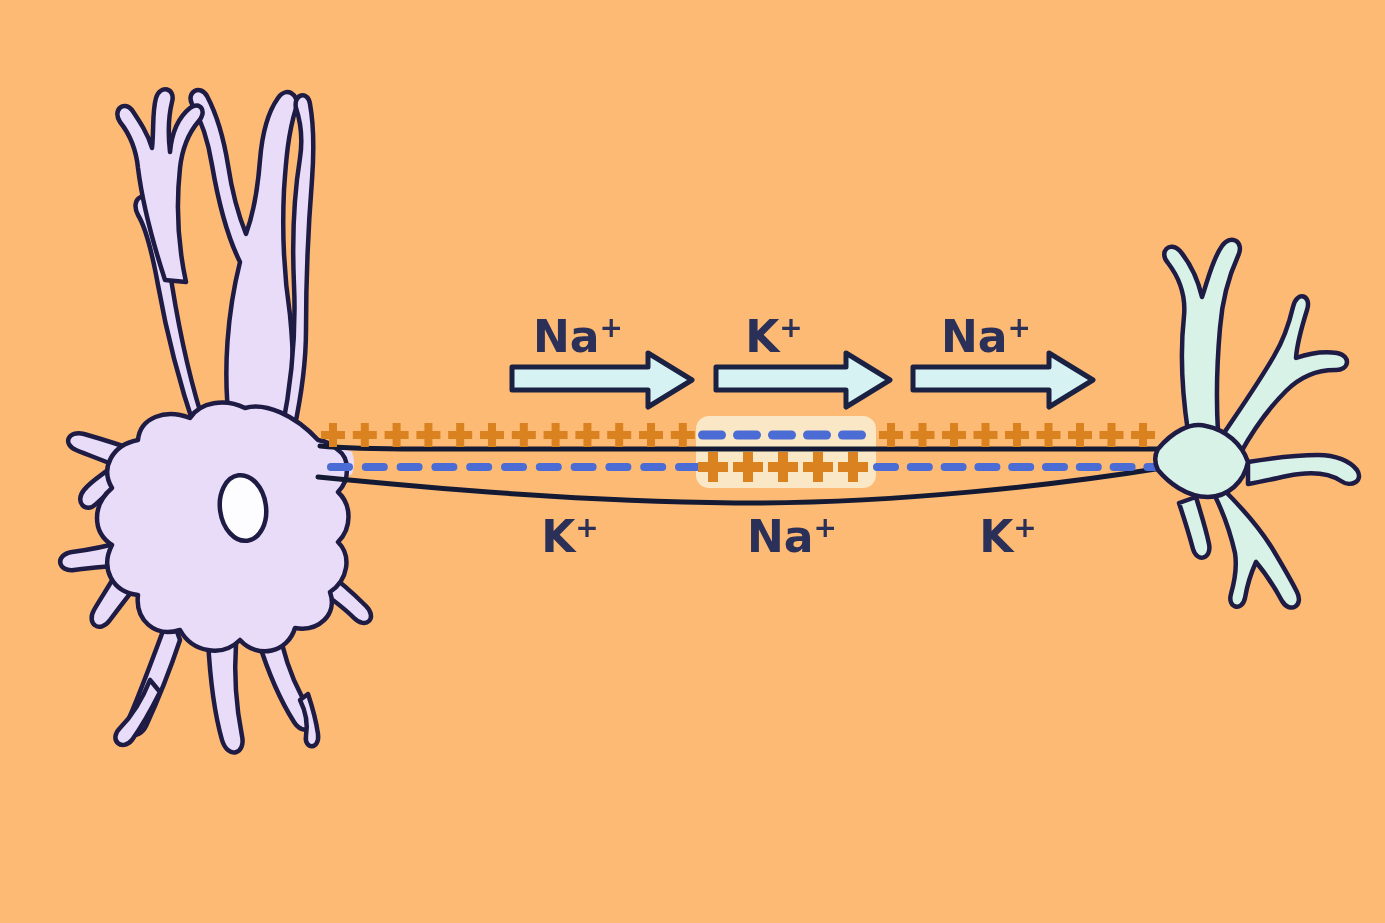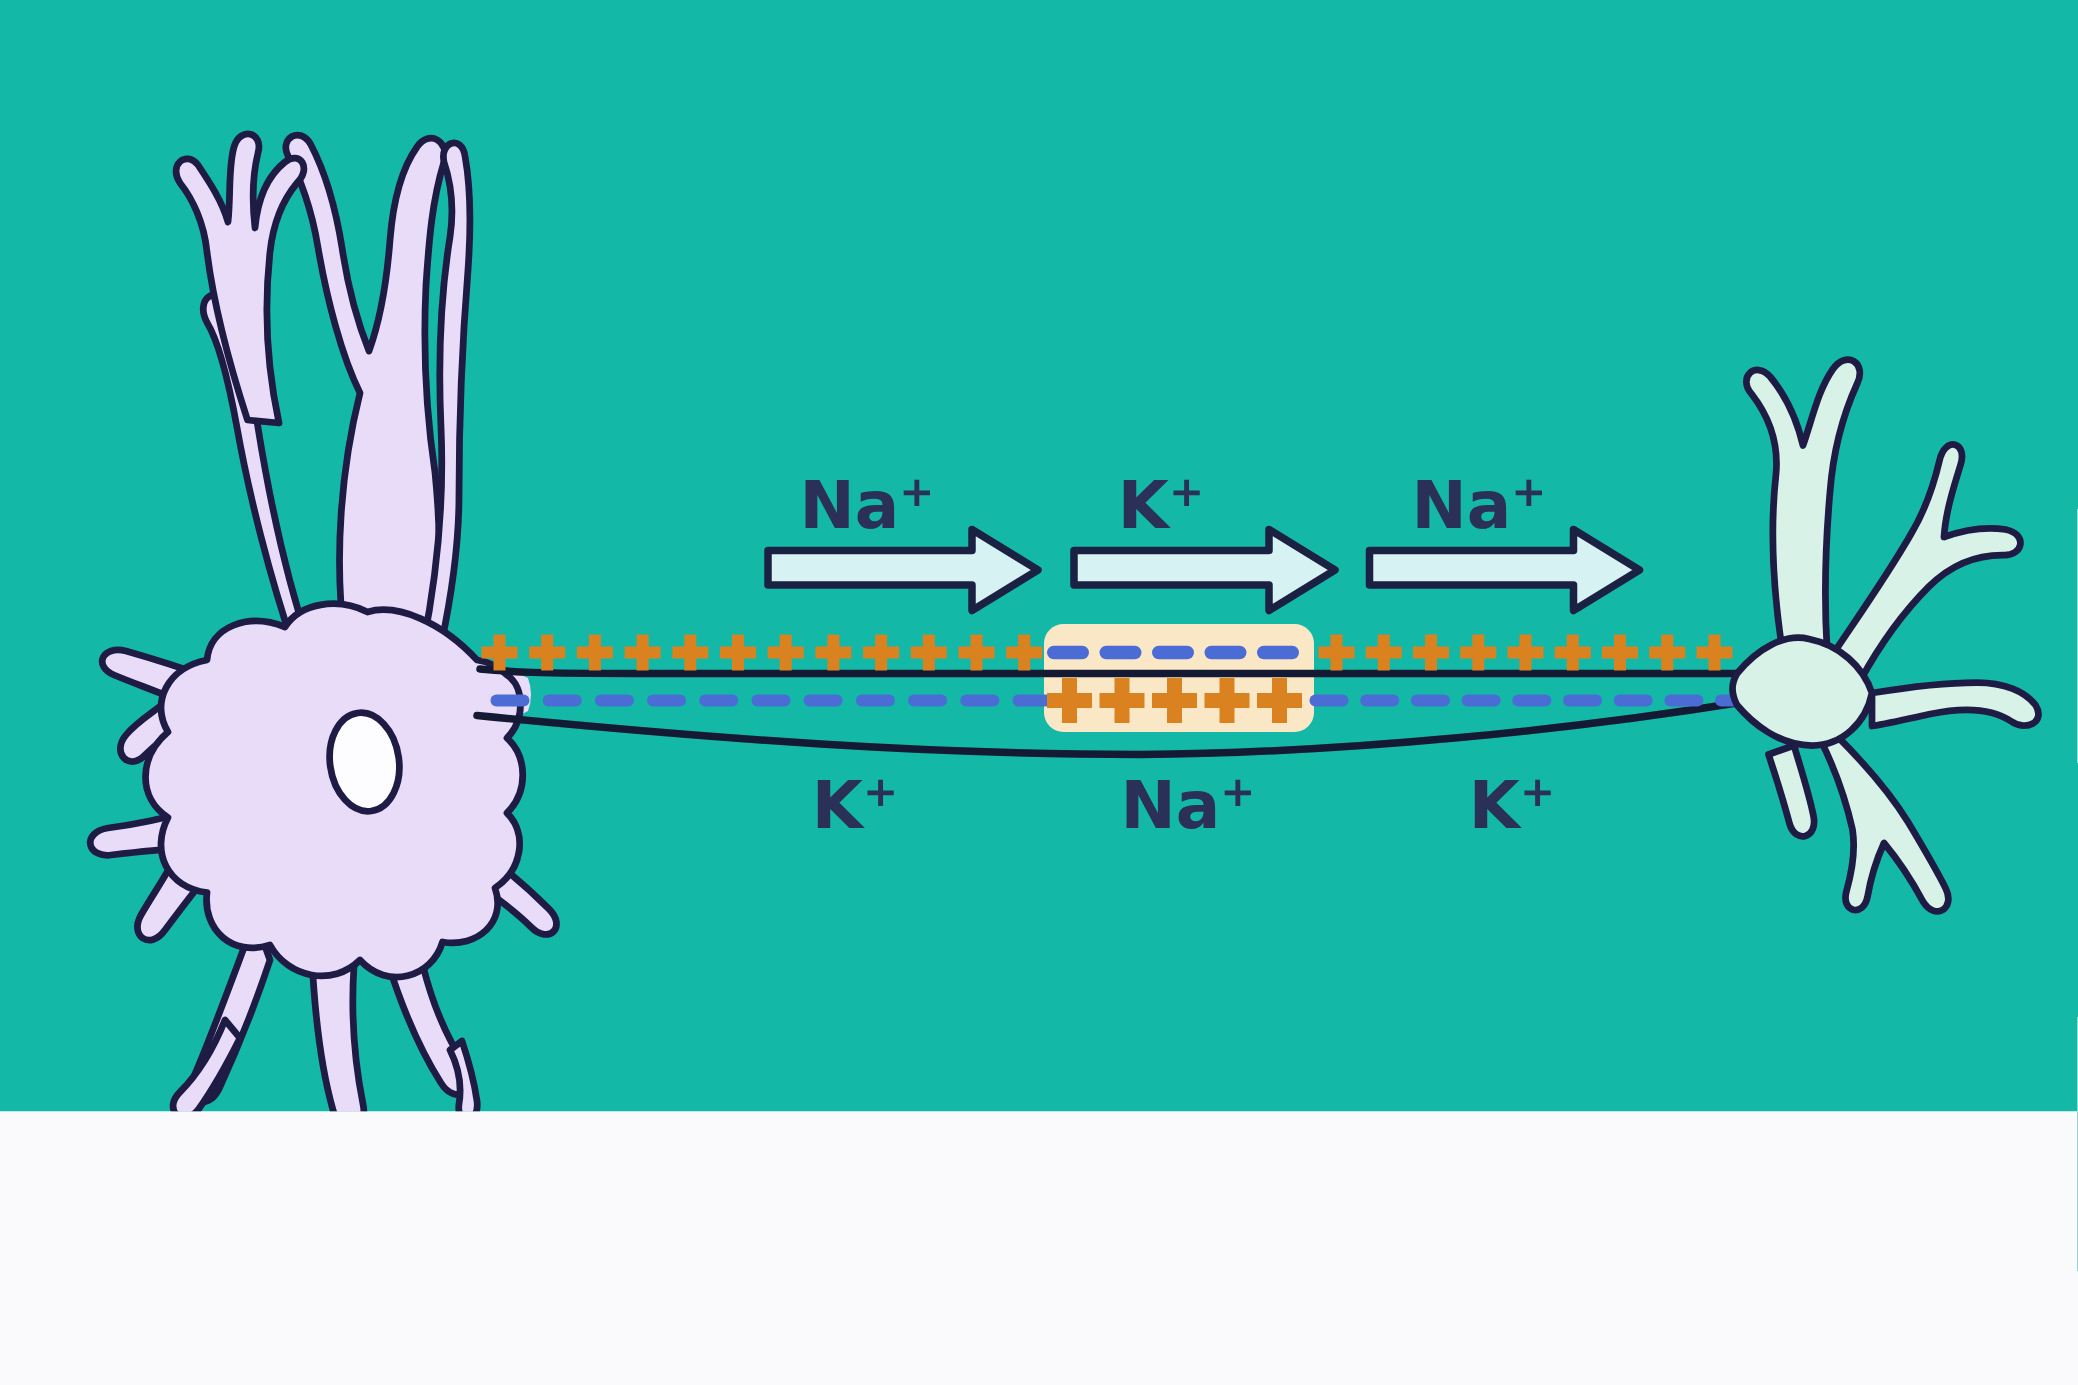--- a/index.html
+++ b/index.html
@@ -1,17 +1,17 @@
 <!DOCTYPE html>
 <html><head>
 <meta charset="utf-8">
 <title>Neuron action potential diagram</title>
 <style>
   html,body{margin:0;padding:0;background:#FAFAFC;}
-  .stage{width:1385px;height:741px;position:relative;background:#14b8a6;overflow:hidden;}
+  .stage{width:1385px;height:923px;position:relative;background:#fdba74;overflow:hidden;}
   svg{display:block;}
   .ion-label{
     font-family:"DejaVu Sans","Liberation Sans",sans-serif;
     font-weight:bold;
     fill:#2A3057;
     font-size:44px;
   }
   .ion-label .sup{font-size:28px;}
   .cell{fill:#E9DCF8;stroke:#1E1B45;stroke-width:4.5;stroke-linejoin:round;stroke-linecap:round;}
   .terminal{fill:#D8F2E7;stroke:#1E1B45;stroke-width:4.5;stroke-linejoin:round;stroke-linecap:round;}

